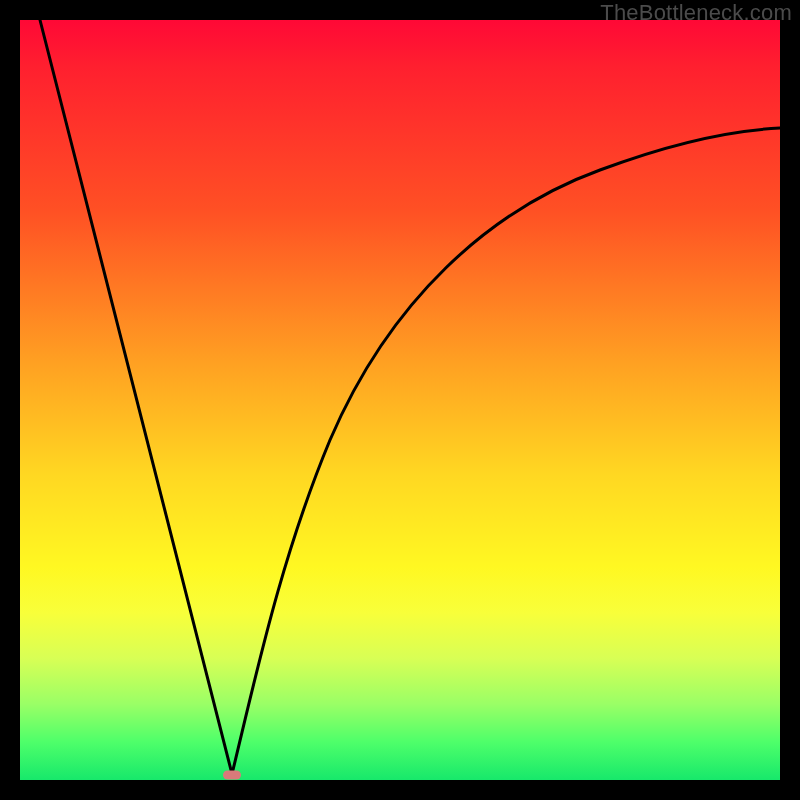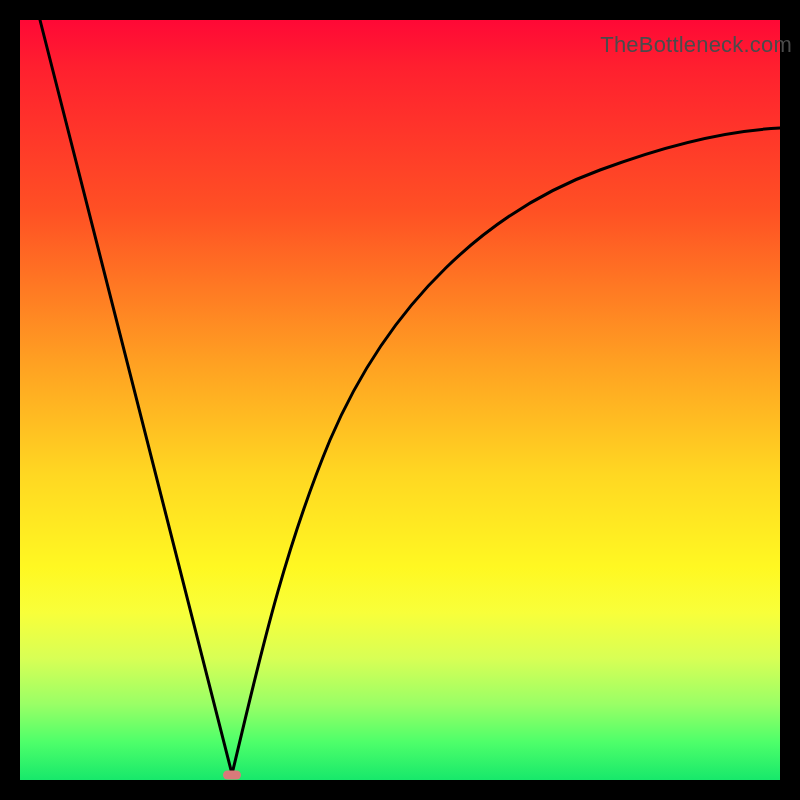--- a/index.html
+++ b/index.html
@@ -43,21 +43,20 @@
   }
   .watermark {
     position: absolute;
     top: 0px;
     right: 8px;
     font-size: 22px;
     color: #4b4b4b;
     font-weight: 500;
     letter-spacing: 0.2px;
     user-select: none;
-    margin-top: 32px;
   }
   svg.curve {
     position: absolute;
     left: 0;
     top: 0;
     width: 760px;
     height: 760px;
     overflow: visible;
   }
   .marker {

